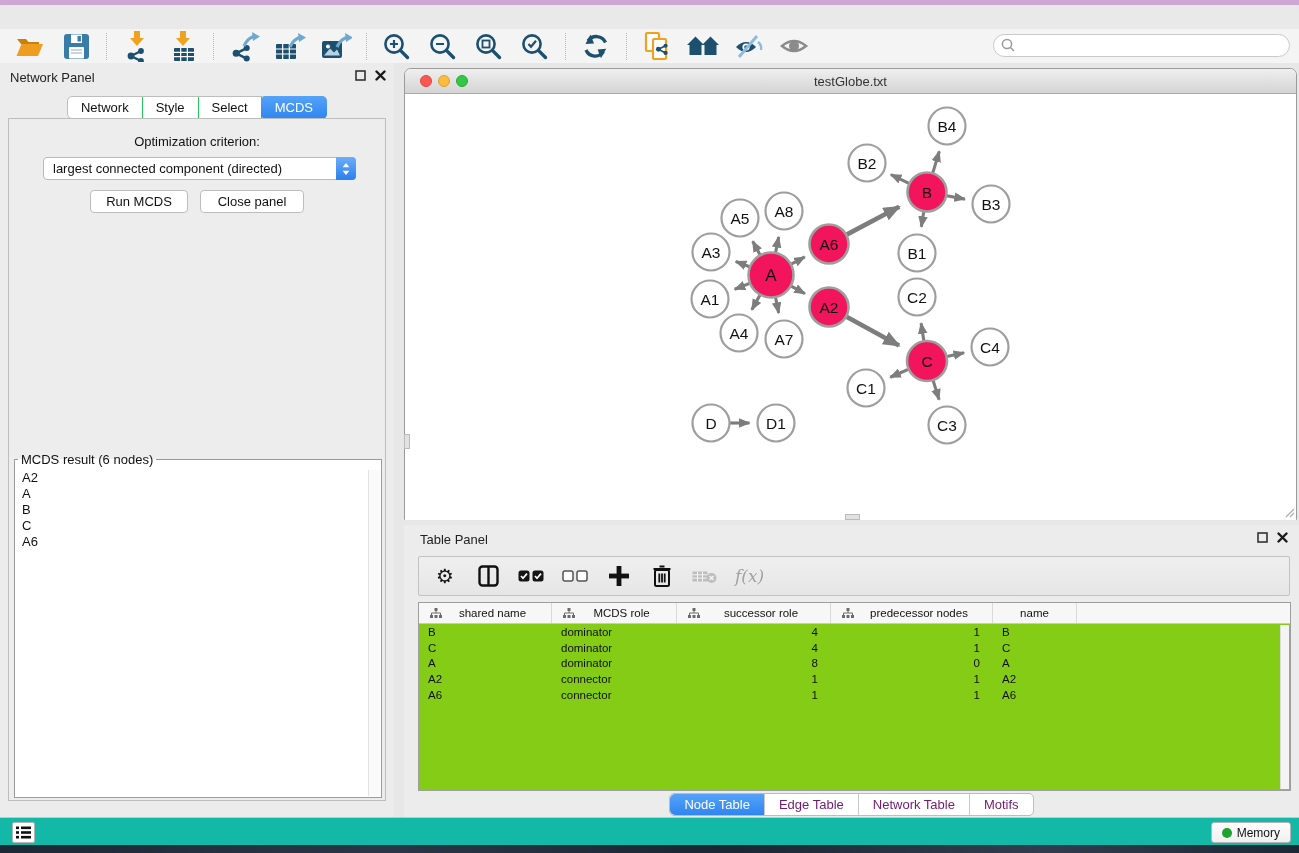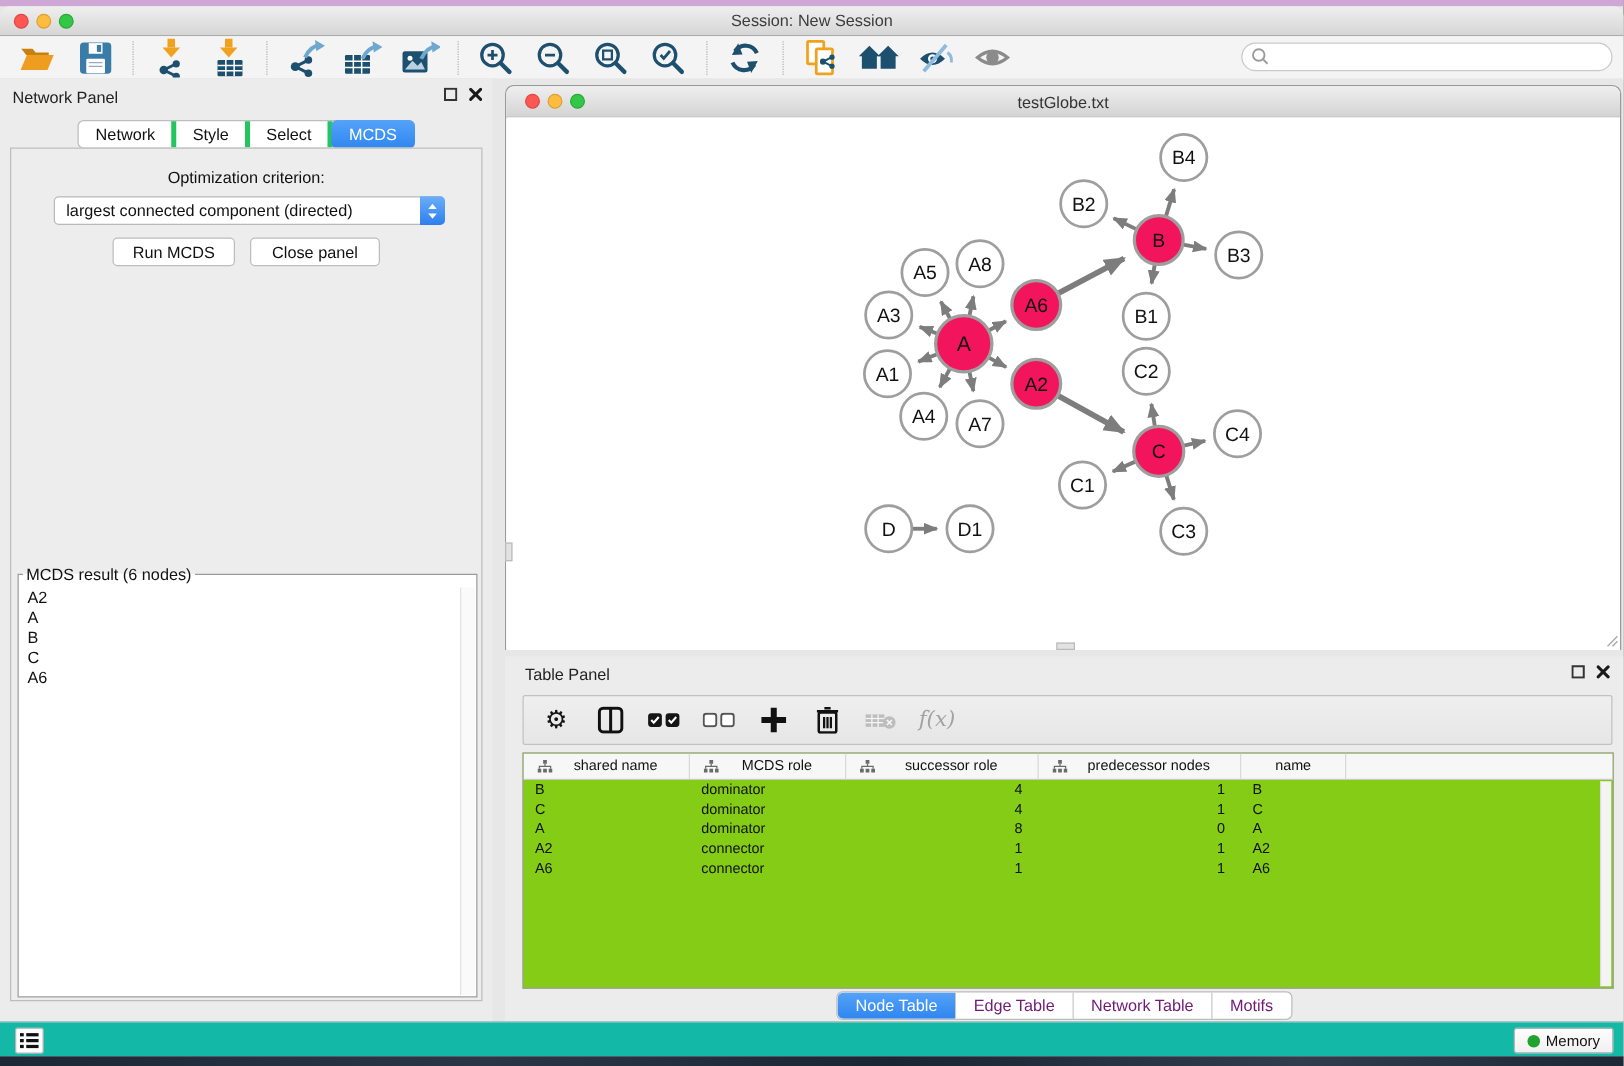--- a/index.html
+++ b/index.html
@@ -38,21 +38,21 @@
   
   .content { position:absolute; left:0; top:58px; width:100%; height:754px; background:#E7E7E7; }
 
   
   .control-panel { position:absolute; left:0; top:0; width:394px; height:754px; background:#ECECEC; }
   .panel-title-row { position:absolute; left:0; top:0; width:100%; height:28px; }
   .panel-title { position:absolute; left:10px; top:7px; font-size:13px; color:#222; }
   .panel-icons { position:absolute; right:8px; top:7px; display:flex; gap:9px; align-items:center; }
   .cp-tabs { position:absolute; left:0; top:33px; width:100%; display:flex; justify-content:center; }
   .seg { display:flex; border:1px solid #BDBDBD; border-radius:5px; background:#fff; overflow:visible; }
-  .seg-tab { padding:3px 13px; font-size:13px; color:#111; border-right:4px solid #22c55e; cursor:default; }
+  .seg-tab { padding:3px 13px; font-size:13px; color:#111; border-right:1px solid #22c55e; cursor:default; }
   .seg-tab:last-child { border-right:none; }
   .seg-tab.active { background:linear-gradient(#55A2F9,#2F86F0); color:#fff; border-radius:5px;
     margin:-1px; padding:4px 14px; border-right:none; }
   .cp-body { position:absolute; left:8px; top:55px; width:378px; height:683px;
     background:#EDEDED; border:1px solid #BDBDBD; }
   .opt-label { position:absolute; top:71px; width:100%; text-align:center; font-size:13px; color:#111; }
   .select-box { position:absolute; left:43px; top:94px; width:313px; height:23px; background:#fff;
     border:1px solid #B9B9B9; border-radius:4px; display:flex; align-items:center; }
   .select-text { flex:1; font-size:13px; color:#111; padding-left:9px; white-space:nowrap; overflow:hidden; }
   .select-stepper { width:20px; height:23px; margin:-1px -1px -1px 0; border-radius:0 4px 4px 0;
@@ -126,26 +126,20 @@
   svg { display:block; }
 </style>
 </head>
 <body>
 
 <div id="screen">
   <div class="top-strip"></div>
 
   <div class="app-window">
 
-    <div class="titlebar">
-      <div class="traffic t-red"></div>
-      <div class="traffic t-yellow"></div>
-      <div class="traffic t-green"></div>
-      <div class="titlebar-text">Session: New Session</div>
-    </div>
 
     <div class="main-toolbar">
       <div id="toolbar-groups" style="display:flex;align-items:center;">
           <div class="tb-group">
             <div class="tb-btn">
               <span>
                 <svg width="30" height="26">
                   <path d="M2 6 H11 L13.5 9 H24 V11 H6 Z" fill="#C9800E"></path>
                   <path d="M1.5 23 L6.5 11 H28 L23 23 Z" fill="#EE9D20"></path>
                 </svg>

